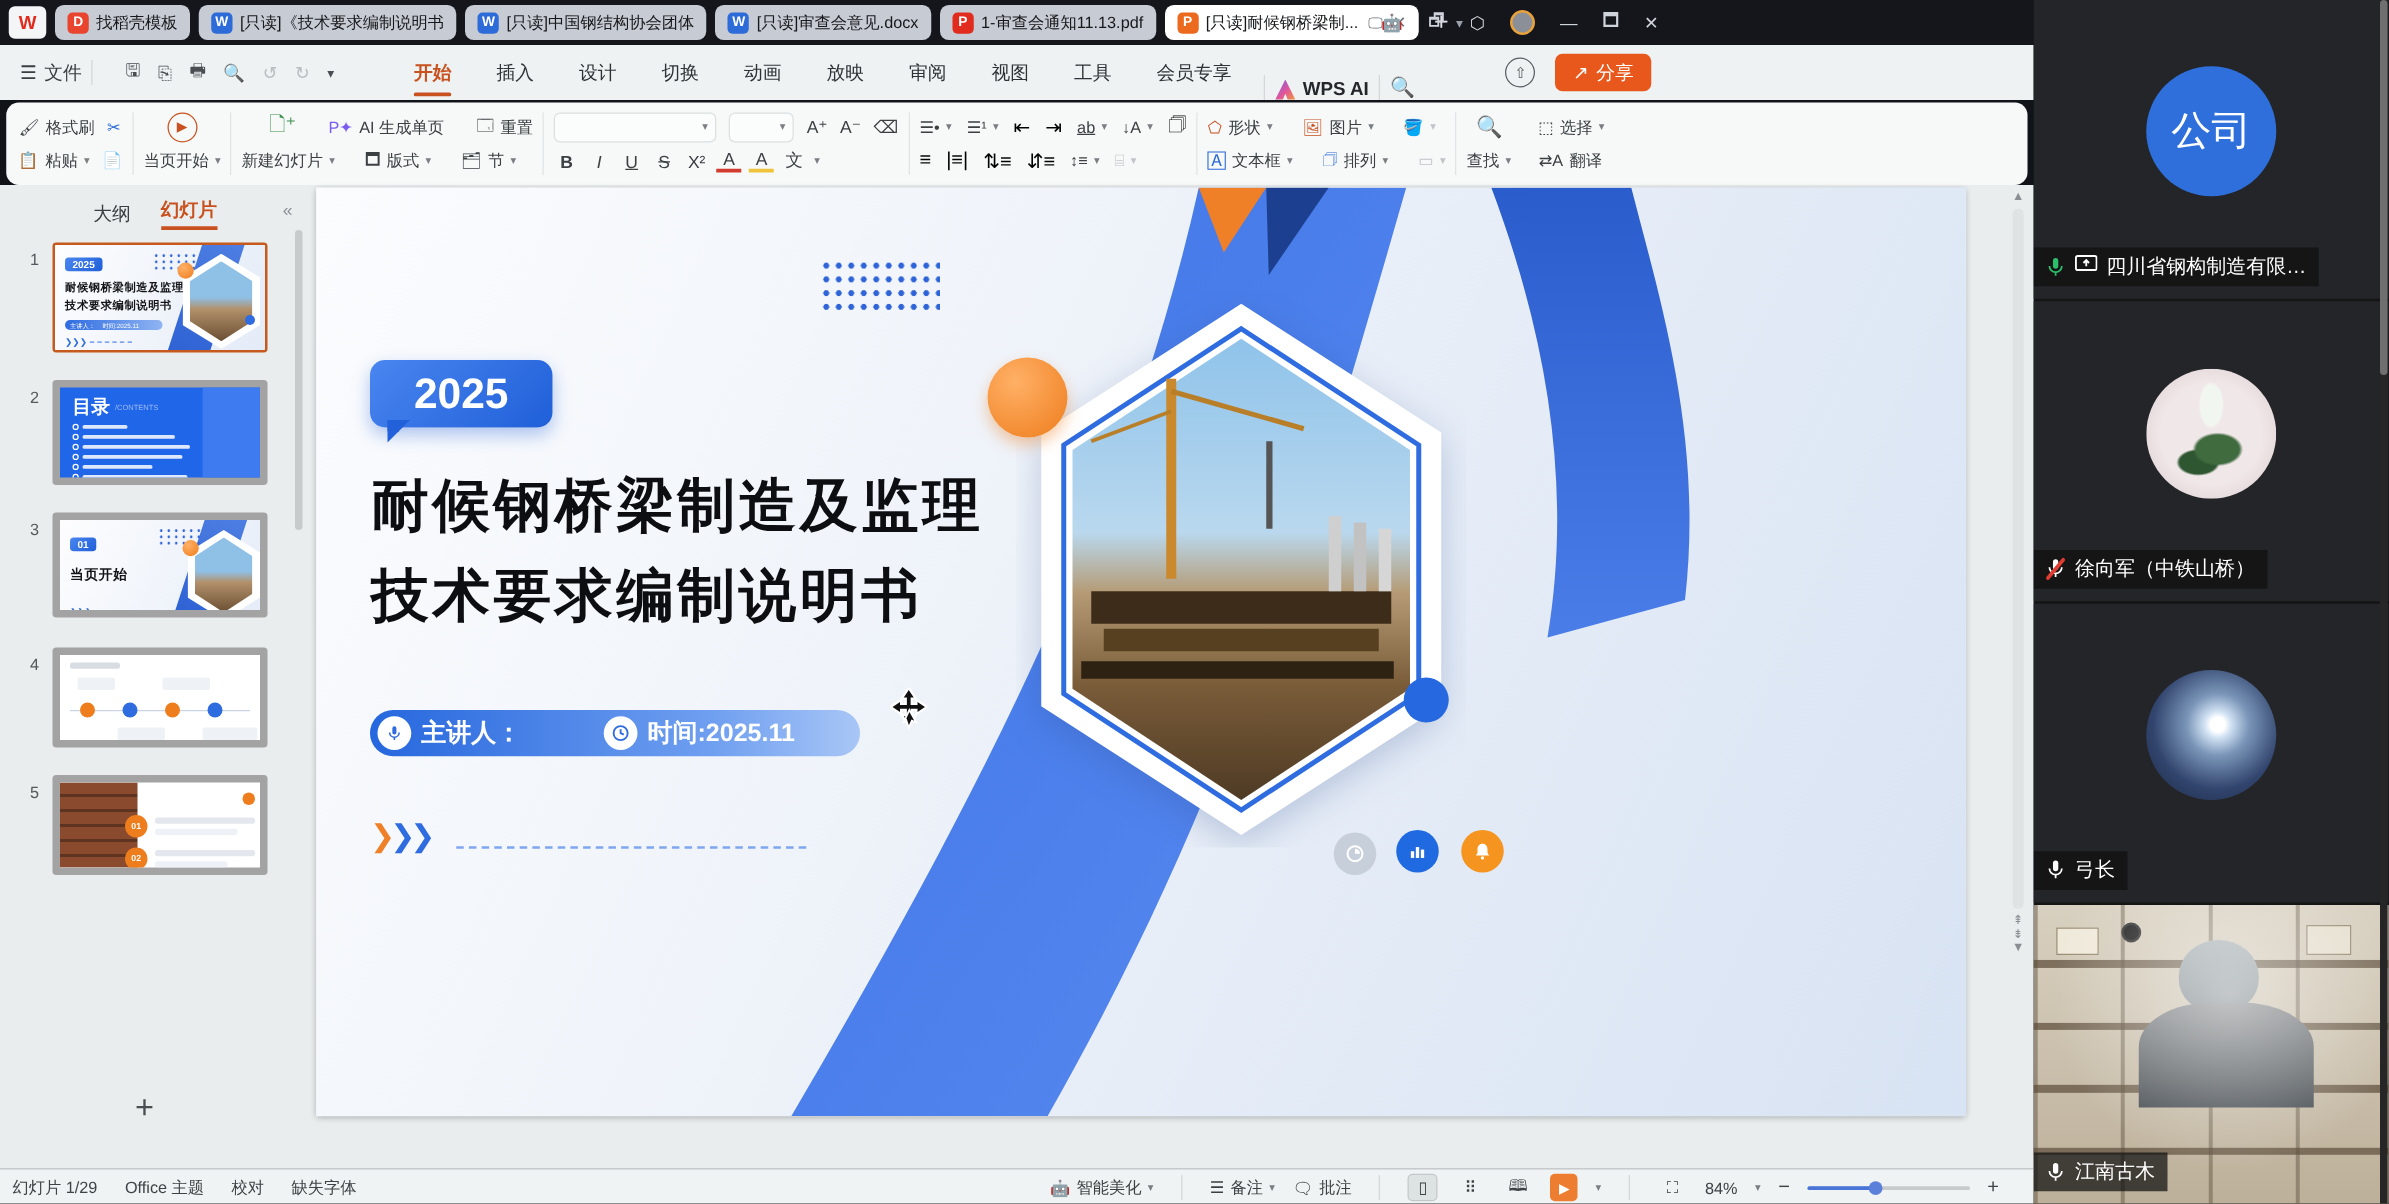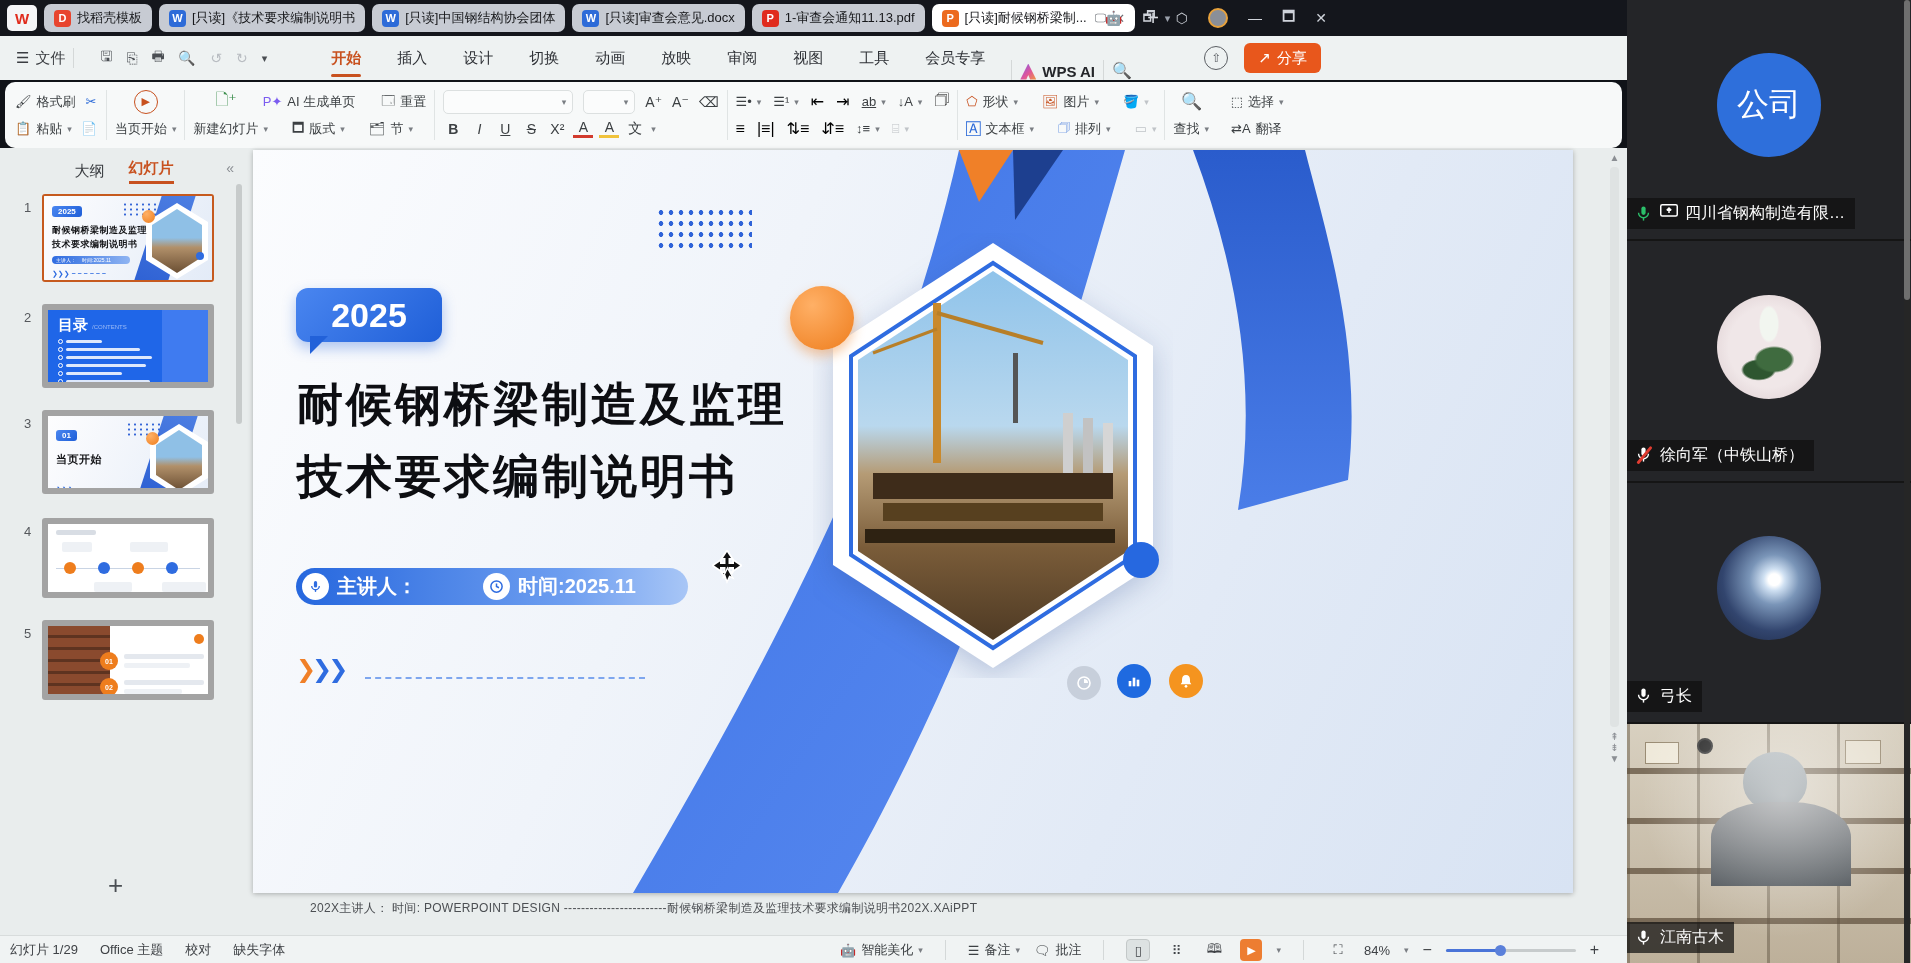--- a/index.html
+++ b/index.html
@@ -105,21 +105,21 @@
   .viewbox { width:24px; height:22px; border-radius:4px; display:flex; align-items:center; justify-content:center; }
   .viewbox.sel { background:#dde2e2; border:1px solid #c3c8c8; }
   .playbtn { width:22px; height:22px; background:#ed7d31; border-radius:4px; color:#fff; font-size:11px; display:flex; align-items:center; justify-content:center; }
   .slider { position:relative; width:130px; height:3px; background:#c7cbcc; border-radius:2px; }
   .slider .fill { position:absolute; left:0; top:0; height:3px; width:40%; background:#4a74d8; border-radius:2px; }
   .slider .knob { position:absolute; left:38%; top:-4px; width:11px; height:11px; border-radius:50%; background:#5b80da; }
 
   .share-overlay { position:absolute; left:4px; top:929px; height:33px; background:#3a3a3a; display:flex; align-items:center; gap:8px; padding:0 12px 0 8px; color:#fff; font-size:16px; z-index:30; }
 
   
-  .meeting { position:absolute; left:1627px; top:0; width:284px; height:963px; background:#151515; display:flex; flex-direction:column; gap:2px; }
+  .meeting { position:absolute; left:1627px; top:0; width:284px; height:963px; background:#151515; display:flex; flex-direction:column; gap:2px;text-align:center; }
   .tile { position:relative; flex:1; background:#242528; overflow:hidden; }
   .avatar { position:absolute; left:50%; top:44%; transform:translate(-50%,-50%); border-radius:50%; }
   .namechip { position:absolute; left:0; bottom:10px; max-width:96%; background:rgba(15,15,15,.72); display:flex; align-items:center; gap:7px; padding:5px 10px 5px 8px; color:#fff; font-size:16px; white-space:nowrap; overflow:hidden; }
   .mscroll { position:absolute; right:1px; top:0; width:6px; height:963px; background:#262626; }
   .mscroll .mthumb { width:6px; height:300px; background:#6f6f6f; border-radius:3px; }
 
   .micwrap { position:relative; width:18px; height:18px; flex:0 0 auto; }
   .micwrap.muted::after { content:""; position:absolute; left:8px; top:-2px; width:2.5px; height:22px; background:#e03c31; transform:rotate(40deg); border-radius:2px; }
 </style>
 </head>
@@ -604,21 +604,20 @@
 
       <svg class="cursor" width="30" height="34" viewBox="0 0 30 34">
         <g stroke="#fff" stroke-width="3.6" fill="#111">
           <path d="M15 2 L19 8 H16.5 V14 H22 V11.5 L28 15.5 L22 19.5 V17 H16.5 V23 H19 L15 29 L11 23 H13.5 V17 H8 V19.5 L2 15.5 L8 11.5 V14 H13.5 V8 H11 Z"></path>
         </g>
         <path d="M15 2 L19 8 H16.5 V14 H22 V11.5 L28 15.5 L22 19.5 V17 H16.5 V23 H19 L15 29 L11 23 H13.5 V17 H8 V19.5 L2 15.5 L8 11.5 V14 H13.5 V8 H11 Z" fill="#111"></path>
         <path d="M13 26 L15 32 L17.5 26.5 L21 28 L15.5 18 L10.5 28.5 Z" fill="#111" stroke="#fff" stroke-width="1.4"></path>
       </svg>
     </div>
 
-    <div class="footer-note">202X主讲人： 时间:  POWERPOINT DESIGN  ------------------------耐候钢桥梁制造及监理技术要求编制说明书202X.XAiPPT</div>
 
     <div class="slide-scroll">
       <div>▲</div>
       <div class="tk" style="height:560px;"></div>
       <div>⇞</div>
       <div>⇟</div>
       <div>▼</div>
     </div>
   </div>
 

